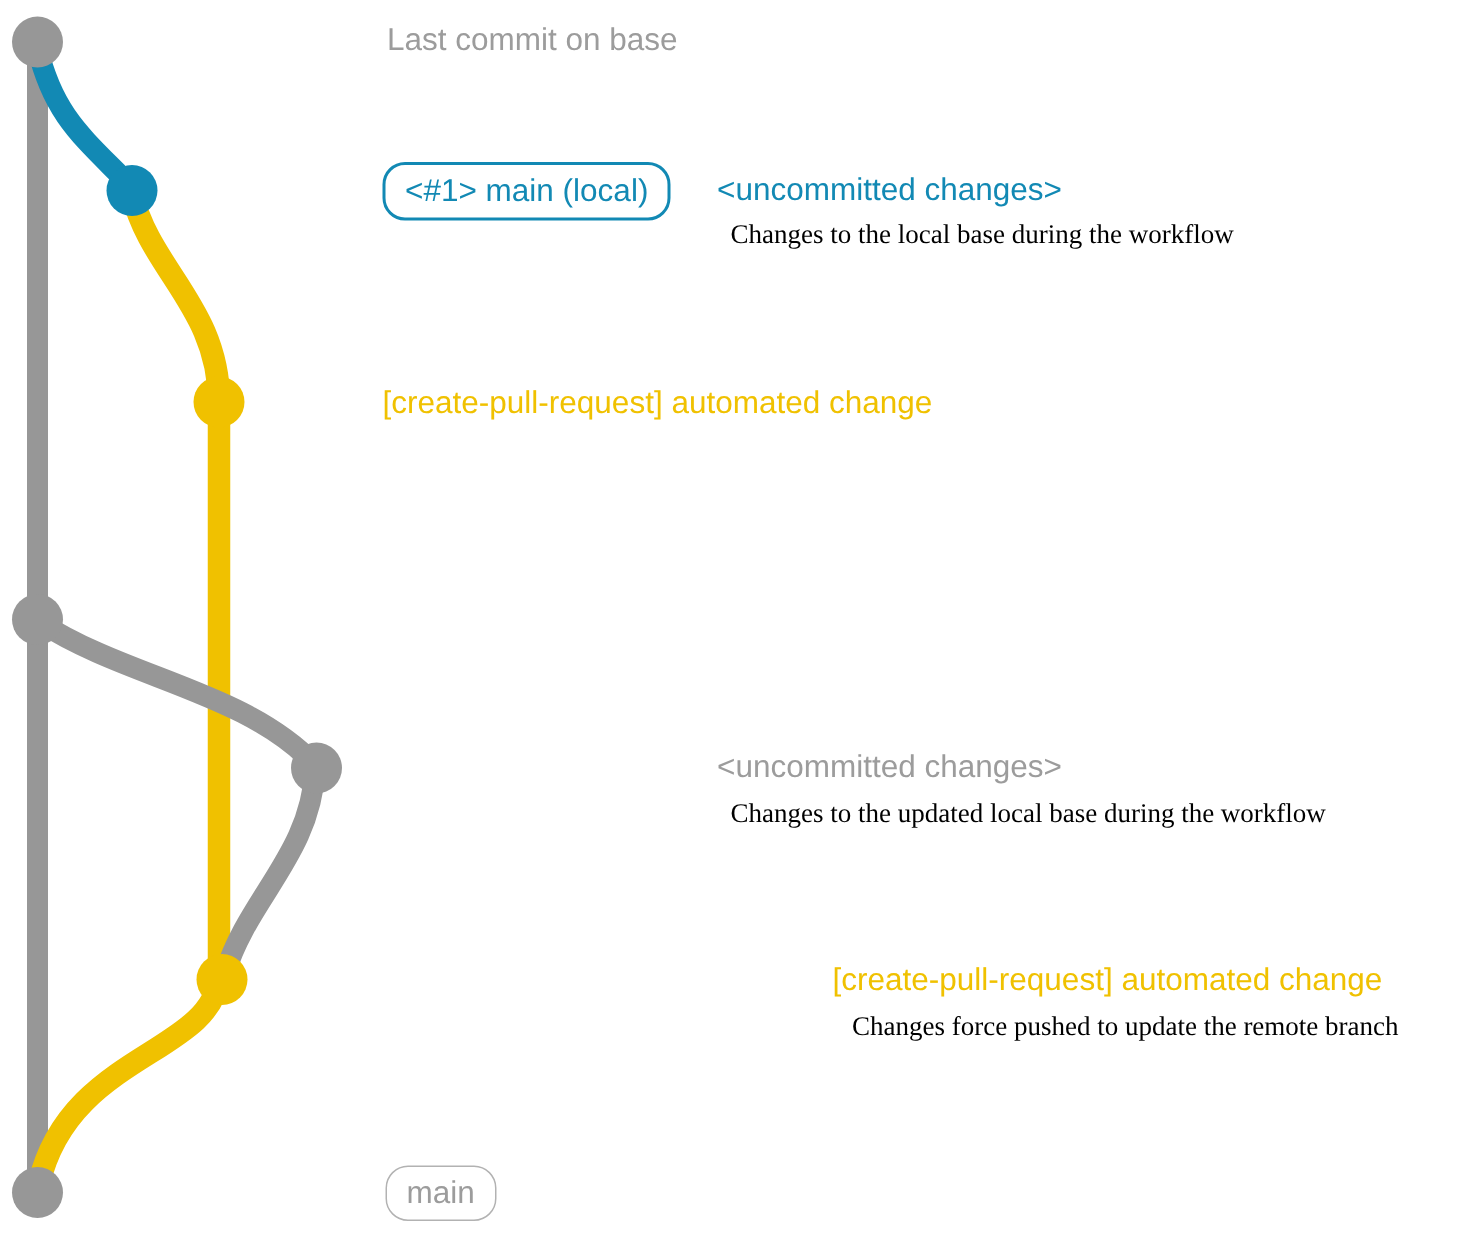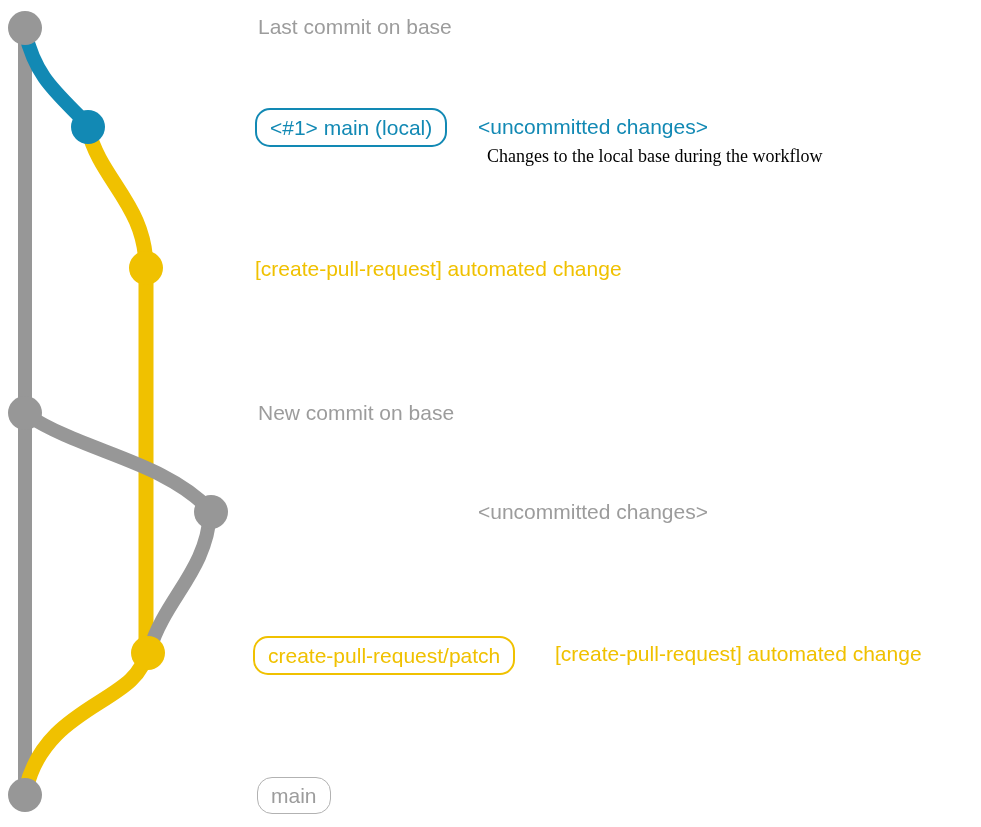--- a/index.html
+++ b/index.html
@@ -75,22 +75,22 @@
   </svg>
 
   <div class="abs label-sans c-gray" style="left:258px; top:14px;">Last commit on base</div>
 
   <div class="abs badge badge-blue" style="left:255px; top:108px;">&lt;#1&gt; main (local)</div>
   <div class="abs label-sans c-blue" style="left:478px; top:114px;">&lt;uncommitted changes&gt;</div>
   <div class="abs label-serif" style="left:487px; top:146px;">Changes to the local base during the workflow</div>
 
   <div class="abs label-sans c-yellow" style="left:255px; top:256px;">[create-pull-request] automated change</div>
 
-  <div class="abs label-sans c-gray" style="left:258px; top:400px;">New commit on base</div>
 
   <div class="abs label-sans c-gray" style="left:478px; top:499px;">&lt;uncommitted changes&gt;</div>
+  <div class="abs label-serif" style="left:487px; top:532px;">Changes to the updated local base during the workflow</div>
 
-  <div class="abs badge badge-yellow" style="left:253px; top:636px;">create-pull-request/patch</div>
   <div class="abs label-sans c-yellow" style="left:555px; top:641px;">[create-pull-request] automated change</div>
+  <div class="abs label-serif" style="left:568px; top:674px;">Changes force pushed to update the remote branch</div>
 
   <div class="abs badge badge-gray" style="left:257px; top:777px;">main</div>
 
 </div>
 
 </body></html>

